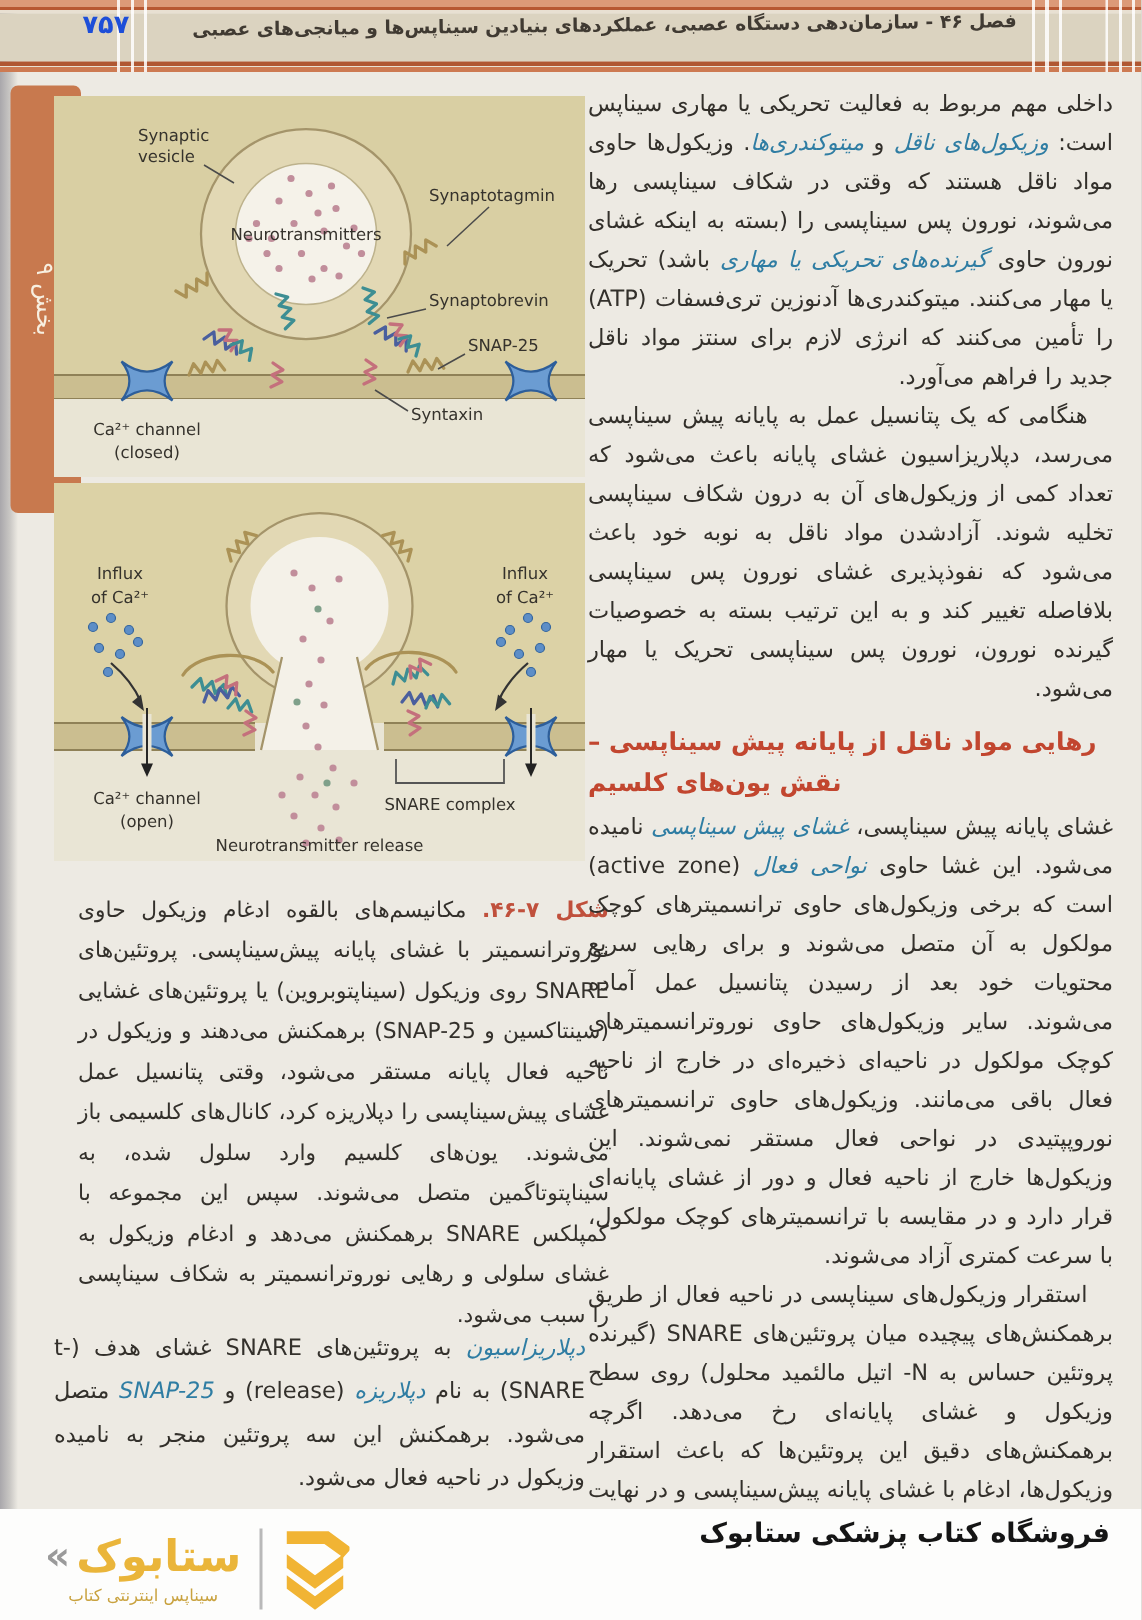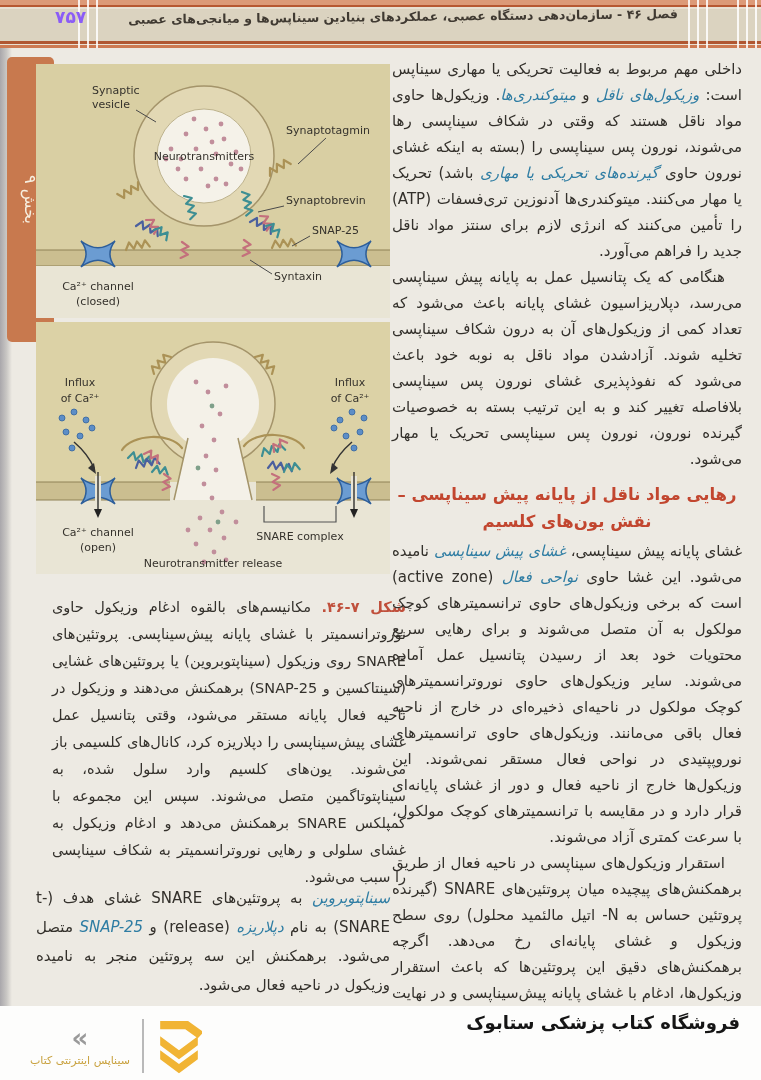--- a/index.html
+++ b/index.html
@@ -8,21 +8,21 @@
   .page-edge{position:absolute;left:0;top:0;width:12px;height:1008px;
         background:linear-gradient(to right,#a9a7ab,#c9c7c4 55%,rgba(237,234,227,0));}
 
   
   .header{position:absolute;left:0;top:0;width:761px;height:48px;}
   .bar-top{position:absolute;left:0;top:0;width:100%;height:9px;
         background:linear-gradient(to bottom,#dc9a78 0 5px,#b75832 5px 7px,#e8e0d2 7px 9px);}
   .band{position:absolute;left:0;top:9px;width:100%;height:32px;background:#dbd3c0;}
   .bar-bottom{position:absolute;left:0;top:41px;width:100%;height:7px;
         background:linear-gradient(to bottom,#b05732 0 3px,#e8e0d2 3px 4px,#cd7a52 4px 7px);}
-  .pageno{position:absolute;left:55px;top:7px;font-size:17px;font-weight:bold;color:#8b5cf6;}
+  .pageno{position:absolute;left:55px;top:7px;font-size:17px;font-weight:bold;color:#1d4ed8;}
   .chapter{position:absolute;right:58px;top:9px;width:600px;text-align:center;direction:rtl;
         font-size:12.5px;font-weight:bold;color:#403a32;transform:rotate(-0.6deg);}
   .vlines{position:absolute;top:0;height:48px;width:22px;
         background:repeating-linear-gradient(90deg,rgba(255,255,255,.85) 0 2px,rgba(255,255,255,0) 2px 9px);}
   .vl-left{left:78px;} .vl-right{left:688px;} .vl-edge{left:737px;}
 
   
   .section-tab{position:absolute;left:7px;top:57px;width:47px;height:285px;background:#c8794e;
         border-radius:5px;display:flex;align-items:center;justify-content:center;}
   .section-tab span{display:inline-block;transform:rotate(90deg);white-space:nowrap;
@@ -39,21 +39,21 @@
 
   
   .caption{position:absolute;left:52px;top:594px;width:354px;direction:rtl;text-align:justify;
         font-size:14.5px;line-height:27px;color:#33302b;}
   .cap-label{color:#c0503c;font-weight:bold;}
   .left-para{position:absolute;left:36px;top:884px;width:354px;direction:rtl;text-align:justify;
         font-size:15px;line-height:29px;color:#33302b;}
   .right-col{position:absolute;left:392px;top:56px;width:350px;direction:rtl;}
   .right-col p{margin:0;text-align:justify;font-size:15px;line-height:26px;color:#33302b;}
   .right-col p.indent{text-indent:17px;}
-  .red-heading{margin:9px 0 3px;direction:rtl;text-align:center;font-size:16.5px;line-height:27px;
+  .red-heading{margin:9px 0 3px;direction:rtl;text-align:left;font-size:16.5px;line-height:27px;
         color:#c2462f;font-weight:bold;}
   .run-t{color:#2f7da3;font-style:italic;}
 
   
   .footer{position:absolute;left:0;bottom:0;width:761px;height:74px;background:#fdfdfc;}
   .store-name{position:absolute;right:21px;top:6px;direction:rtl;font-size:18px;font-weight:bold;color:#151515;}
   .site-url{position:absolute;right:16px;top:36px;font-size:19px;font-weight:bold;
         letter-spacing:7px;color:#151515;}
   .site-url .run-y{color:#e8a82c;}
   .logo{position:absolute;left:30px;top:8px;height:64px;display:flex;align-items:center;gap:12px;}
@@ -268,36 +268,37 @@
       <text x="62" y="229" text-anchor="middle">(open)</text>
       <text x="264" y="218" text-anchor="middle">SNARE complex</text>
       <text x="177" y="245" text-anchor="middle">Neurotransmitter release</text>
     </svg>
   </figure>
 
   <div class="caption">
     <span class="cap-label">شکل ۷-۴۶.</span><span><span> مکانیسم‌های بالقوه ادغام وزیکول حاوی نوروترانسمیتر با غشای پایانه پیش‌سیناپسی. پروتئین‌های SNARE روی وزیکول (سیناپتوبروین) یا پروتئین‌های غشایی (سینتاکسین و SNAP-25) برهمکنش می‌دهند و وزیکول در ناحیه فعال پایانه مستقر می‌شود، وقتی پتانسیل عمل غشای پیش‌سیناپسی را دپلاریزه کرد، کانال‌های کلسیمی باز می‌شوند. یون‌های کلسیم وارد سلول شده، به سیناپتوتاگمین متصل می‌شوند. سپس این مجموعه با کمپلکس SNARE برهمکنش می‌دهد و ادغام وزیکول به غشای سلولی و رهایی نوروترانسمیتر به شکاف سیناپسی را سبب می‌شود.</span></span>
   </div>
 
-  <div class="left-para"><span class="run-t">سیناپتوبروین</span><span> به پروتئین‌های SNARE غشای هدف (t-SNARE) به نام </span><span class="run-t">دپلاریزه</span><span> (release) و </span><span class="run-t">SNAP-25</span><span> متصل می‌شود. برهمکنش این سه پروتئین منجر به نامیده وزیکول در ناحیه فعال می‌شود.</span></div>
+  <div class="left-para"><span class="run-t">دپلاریزاسیون</span><span> به پروتئین‌های SNARE غشای هدف (t-SNARE) به نام </span><span class="run-t">دپلاریزه</span><span> (release) و </span><span class="run-t">SNAP-25</span><span> متصل می‌شود. برهمکنش این سه پروتئین منجر به نامیده وزیکول در ناحیه فعال می‌شود.</span></div>
 
   <div class="right-col">
     <p class="body"><span>داخلی مهم مربوط به فعالیت تحریکی یا مهاری سیناپس است: </span><span class="run-t">وزیکول‌های ناقل</span><span> و </span><span class="run-t">میتوکندری‌ها</span><span>. وزیکول‌ها حاوی مواد ناقل هستند که وقتی در شکاف سیناپسی رها می‌شوند، نورون پس سیناپسی را (بسته به اینکه غشای نورون حاوی </span><span class="run-t">گیرنده‌های تحریکی یا مهاری</span><span> باشد) تحریک یا مهار می‌کنند. میتوکندری‌ها آدنوزین تری‌فسفات (ATP) را تأمین می‌کنند که انرژی لازم برای سنتز مواد ناقل جدید را فراهم می‌آورد.</span></p>
     <p class="body indent">هنگامی که یک پتانسیل عمل به پایانه پیش سیناپسی می‌رسد، دپلاریزاسیون غشای پایانه باعث می‌شود که تعداد کمی از وزیکول‌های آن به درون شکاف سیناپسی تخلیه شوند. آزادشدن مواد ناقل به نوبه خود باعث می‌شود که نفوذپذیری غشای نورون پس سیناپسی بلافاصله تغییر کند و به این ترتیب بسته به خصوصیات گیرنده نورون، نورون پس سیناپسی تحریک یا مهار می‌شود.</p>
     <h2 class="red-heading">رهایی مواد ناقل از پایانه پیش سیناپسی – نقش یون‌های کلسیم</h2>
     <p class="body"><span>غشای پایانه پیش سیناپسی، </span><span class="run-t">غشای پیش سیناپسی</span><span> نامیده می‌شود. این غشا حاوی </span><span class="run-t">نواحی فعال</span><span> (active zone) است که برخی وزیکول‌های حاوی ترانسمیترهای کوچک مولکول به آن متصل می‌شوند و برای رهایی سریع محتویات خود بعد از رسیدن پتانسیل عمل آماده می‌شوند. سایر وزیکول‌های حاوی نوروترانسمیترهای کوچک مولکول در ناحیه‌ای ذخیره‌ای در خارج از ناحیه فعال باقی می‌مانند. وزیکول‌های حاوی ترانسمیترهای نوروپپتیدی در نواحی فعال مستقر نمی‌شوند. این وزیکول‌ها خارج از ناحیه فعال و دور از غشای پایانه‌ای قرار دارد و در مقایسه با ترانسمیترهای کوچک مولکول، با سرعت کمتری آزاد می‌شوند.</span></p>
     <p class="body indent">استقرار وزیکول‌های سیناپسی در ناحیه فعال از طریق برهمکنش‌های پیچیده میان پروتئین‌های SNARE (گیرنده پروتئین حساس به N- اتیل مالئمید محلول) روی سطح وزیکول و غشای پایانه‌ای رخ می‌دهد. اگرچه برهمکنش‌های دقیق این پروتئین‌ها که باعث استقرار وزیکول‌ها، ادغام با غشای پایانه پیش‌سیناپسی و در نهایت آزادسازی نوروترانسمیترها می‌شوند، به طور کامل درک نشده‌اند اما شکل ۷-۴۶ یک مدل ساده شده را نشان</p>
   </div>
 
   <div class="footer">
     <div class="store-name">فروشگاه کتاب پزشکی ستابوک</div>
     <div class="logo">
       <div class="logo-wordcol">
         <div class="logo-wordrow">
           <span class="logo-guill">«</span>
+          <span class="logo-word">ستابوک</span>
         </div>
         <div class="logo-tagline">سیناپس اینترنتی کتاب</div>
       </div>
       <div class="logo-divider"></div>
       <svg width="46" height="60" viewBox="0 0 66 84">
         <polygon points="6,6 46,6 68,22 60,31 42,18 6,18" fill="#f1b434"></polygon>
         <polygon points="6,28 33,48 60,28 60,41 33,61 6,41" fill="#f1b434"></polygon>
         <polygon points="6,48 33,68 60,48 60,61 33,81 6,61" fill="#f1b434"></polygon>
       </svg>
     </div>

